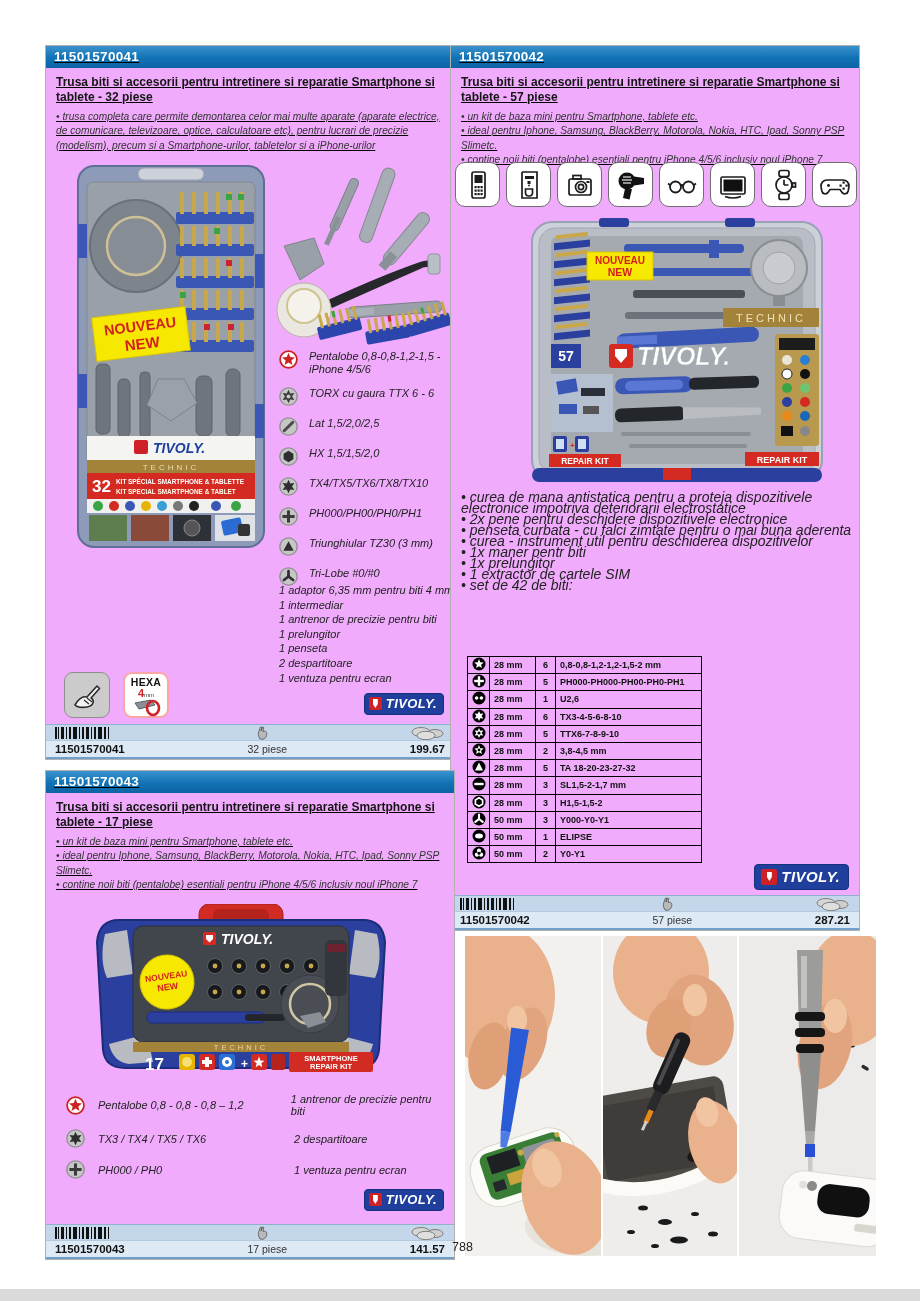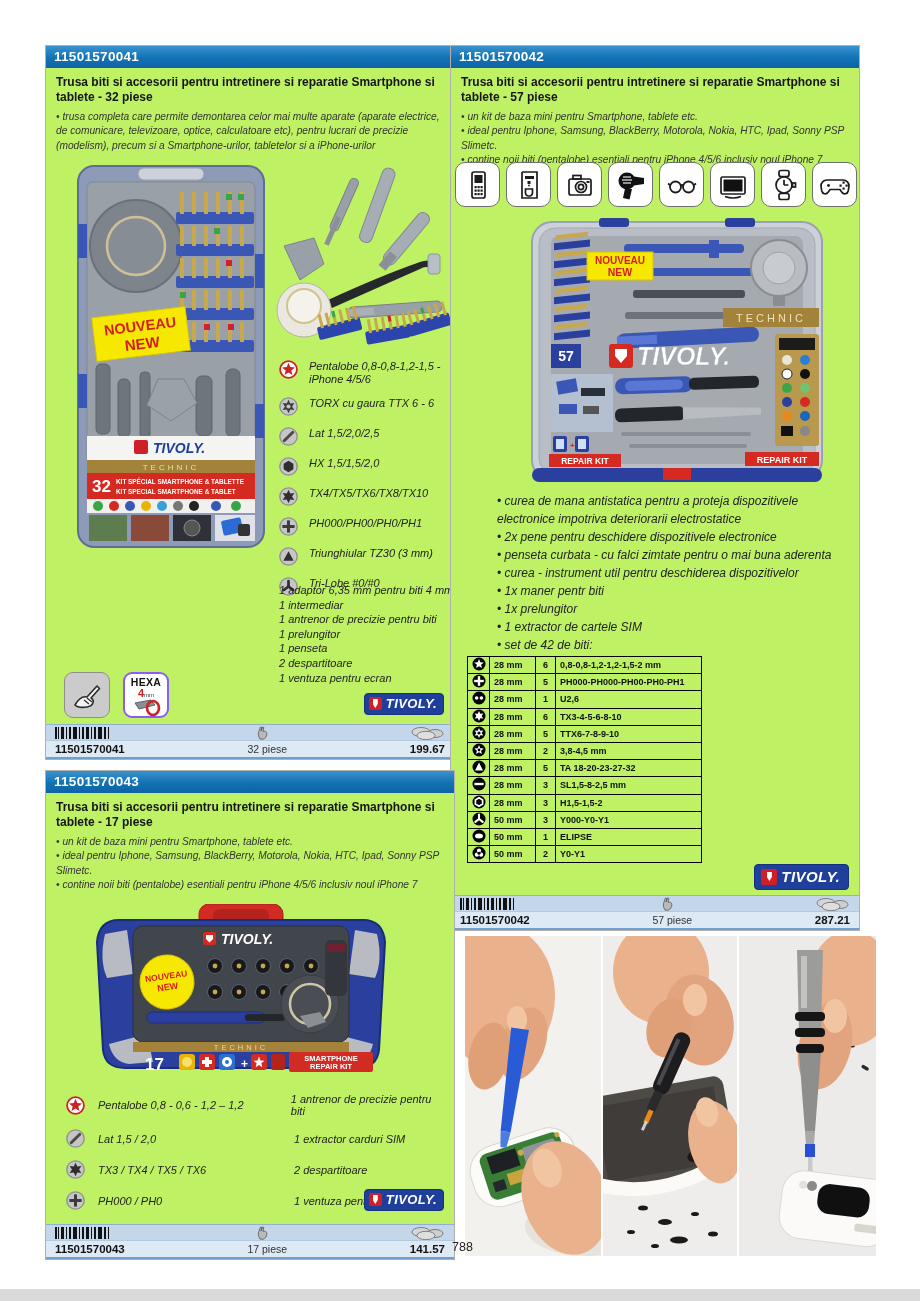--- a/index.html
+++ b/index.html
@@ -1,19 +1,19 @@
 <!DOCTYPE html>
 <html><head>
 <meta charset="utf-8">
 <style>
   * { margin:0; padding:0; box-sizing:border-box; }
   html,body { width:920px; height:1301px; background:#fff; font-family:"Liberation Sans",sans-serif; position:relative; overflow:hidden; }
   svg text { font-family:"Liberation Sans",sans-serif; }
 
-  .section { position:absolute; border:1px solid #b0b0b0; background:#bef264; }
+  .section { position:absolute; border:1px solid #b0b0b0; background:#f0abfc;text-decoration:underline; }
   .sec41 { left:45px; top:45px;  width:410px; height:715px; }
   .sec42 { left:450px; top:45px; width:410px; height:886px; }
   .sec43 { left:45px; top:770px; width:410px; height:490px; }
 
   .sec-header { background:linear-gradient(180deg,#3a92cd 0%,#1172b4 55%,#0d63a5 100%);
     color:#fff; font-weight:bold; font-size:13.5px; padding:3px 8px 4px; letter-spacing:.3px; }
   .sec-title { font-size:12px; font-weight:bold; color:#151515; line-height:1.28; margin:7px 10px 4px; }
   .intro { margin:2px 10px 0; }
   .intro li { list-style:none; font-style:italic; font-size:10.2px; color:#333; line-height:1.42; }
   .intro li::before { content:"• "; }
@@ -33,43 +33,43 @@
   .tlogo .sq { width:13px; height:13px; background:#cf2027; border-radius:2px; margin-right:4px;
                display:flex; align-items:center; justify-content:center; }
   .tlogo .sq i { width:5px; height:9px; background:#fff; display:block;
                  clip-path:polygon(0 0,100% 0,100% 55%,50% 100%,0 55%); }
   .tlogo .txt { color:#fff; font-weight:bold; font-style:italic; font-size:13px; letter-spacing:.4px; }
   .tlogo.lg { padding:3px 8px 4px 6px; } .tlogo.lg .txt { font-size:15px; } .tlogo.lg .sq { width:16px; height:16px; }
 
   
   .a-photo  { position:absolute; left:30px; top:118px; }
   .a-tools  { position:absolute; left:224px; top:112px; }
-  .a-bits   { position:absolute; left:233px; top:314px; width:174px; }
+  .a-bits   { position:absolute; left:233px; top:304px; width:174px; }
   .brow { display:flex; align-items:flex-start; margin-bottom:11px; }
   .brow svg { flex:0 0 19px; margin-right:11px; margin-top:0; }
   .blab { font-style:italic; font-size:11px; color:#222; line-height:1.18; }
   .a-acc { position:absolute; left:233px; top:537px; }
   .a-acc div { font-style:italic; font-size:11px; color:#222; line-height:14.6px; }
   .a-logo { position:absolute; right:10px; top:647px; }
   .a-badges { position:absolute; left:18px; top:626px; display:flex; gap:13px; align-items:flex-start; }
   .badge-hand { width:46px; height:46px; background:#cbcbcb; border:1px solid #8e8e8e; border-radius:9px;
                 display:flex; align-items:center; justify-content:center; }
-  .badge-hexa { width:46px; height:46px; background:#fff; border:2px solid #8b5cf6; border-radius:9px;
+  .badge-hexa { width:46px; height:46px; background:#fff; border:2px solid #fca5a5; border-radius:9px;
                 text-align:center; padding-top:2px; }
   .badge-hexa .t1 { font-weight:bold; font-size:10.5px; letter-spacing:.3px; color:#111; }
   .badge-hexa .t2 { font-size:6px; color:#333; margin-top:-1px; }
   .badge-hexa .t2 b { color:#cf2027; font-size:11px; }
 
   
   .b-devices { position:absolute; left:4px; top:116px; display:flex; gap:6px; }
   .dev { width:45px; height:45px; border:1.6px solid #6f6f6f; border-radius:10px; background:#fff;
          display:flex; align-items:center; justify-content:center; }
   .b-photo { position:absolute; left:78px; top:170px; }
   .b-features { position:absolute; left:10px; top:446px; width:394px; }
-  .b-features li { list-style:none; font-style:italic; font-size:12px; color:#222; line-height:18px;margin-left:36px; }
+  .b-features li { list-style:none; font-style:italic; font-size:14px; color:#222; line-height:11px; }
   .b-features li::before { content:"• "; }
   .b-table { position:absolute; left:16px; top:610px; border-collapse:collapse; }
   .b-table td { border:1px solid #000; font-size:9px; font-weight:bold; color:#111; padding:0 4px; height:17.2px; white-space:nowrap; }
   .b-table .c-ico { width:22px; text-align:center; padding:0 3px; }
   .b-table .c-size { width:46px; }
   .b-table .c-qty { width:20px; text-align:center; }
   .b-table .c-desc { width:146px; }
   .b-logo { position:absolute; right:10px; top:818px; }
 
   
@@ -674,21 +674,21 @@
           <td class="c-qty">5</td>
           <td class="c-desc">TA 18-20-23-27-32</td>
         </tr>
     <tr>
           <td class="c-ico"><svg width="14" height="14" viewBox="0 0 14 14">
               <circle cx="7" cy="7" r="6.5" fill="#000"></circle>
               <rect x="2.4" y="5.8" width="9.2" height="2.4" fill="#fff"></rect>
             </svg></td>
           <td class="c-size">28 mm</td>
           <td class="c-qty">3</td>
-          <td class="c-desc">SL1,5-8-2,5 mm</td>
+          <td class="c-desc">SL1,5-2-1,7 mm</td>
         </tr>
     <tr>
           <td class="c-ico"><svg width="14" height="14" viewBox="0 0 14 14">
               <circle cx="7" cy="7" r="6.5" fill="#000"></circle>
               <polygon fill="none" stroke="#fff" stroke-width="1.7" points="7,2.8 10.6,4.9 10.6,9.1 7,11.2 3.4,9.1 3.4,4.9"></polygon>
             </svg></td>
           <td class="c-size">28 mm</td>
           <td class="c-qty">3</td>
           <td class="c-desc">H1,5-1,5-2</td>
         </tr>
@@ -857,30 +857,22 @@
       <text x="236" y="165" text-anchor="middle" font-size="7.5" font-weight="bold" fill="#fff">REPAIR KIT</text>
     </g>
   </svg>
 
   <div class="c-pairs">
     <div class="prow">
       <svg width="19" height="19" viewBox="0 0 14 14">
           <circle cx="7" cy="7" r="6.2" fill="#fff" stroke="#c22" stroke-width="1.3"></circle>
           <polygon fill="#c22" points="7,2 5.71,5.22 2.25,5.45 4.91,7.68 4.06,11.05 7,9.2 9.94,11.05 9.09,7.68 11.75,5.45 8.29,5.22"></polygon>
         </svg>
-      <span class="pl">Pentalobe 0,8 - 0,6 - 1,2 – 1,2</span>
+      <span class="pl">Pentalobe 0,8 - 0,8 - 0,8 – 1,2</span>
       <span class="pr">1 antrenor de precizie pentru biti</span>
-    </div>
-    <div class="prow">
-      <svg width="19" height="19" viewBox="0 0 14 14">
-          <circle cx="7" cy="7" r="6.4" fill="#c6c6c6" stroke="#8f8f8f"></circle>
-          <rect x="5.9" y="1.5" width="2.2" height="11" rx="1" transform="rotate(45 7 7)" fill="#4a4a4a"></rect>
-        </svg>
-      <span class="pl">Lat 1,5 / 2,0</span>
-      <span class="pr">1 extractor carduri SIM</span>
     </div>
     <div class="prow">
       <svg width="19" height="19" viewBox="0 0 14 14">
           <circle cx="7" cy="7" r="6.4" fill="#c6c6c6" stroke="#8f8f8f"></circle>
           <polygon fill="#2e2e2e" points="7,2 5.7,4.75 2.67,4.5 4.4,7 2.67,9.5 5.7,9.25 7,12 8.3,9.25 11.33,9.5 9.6,7 11.33,4.5 8.3,4.75"></polygon>
         </svg>
       <span class="pl">TX3 / TX4 / TX5 / TX6</span>
       <span class="pr">2 despartitoare</span>
     </div>
     <div class="prow">

